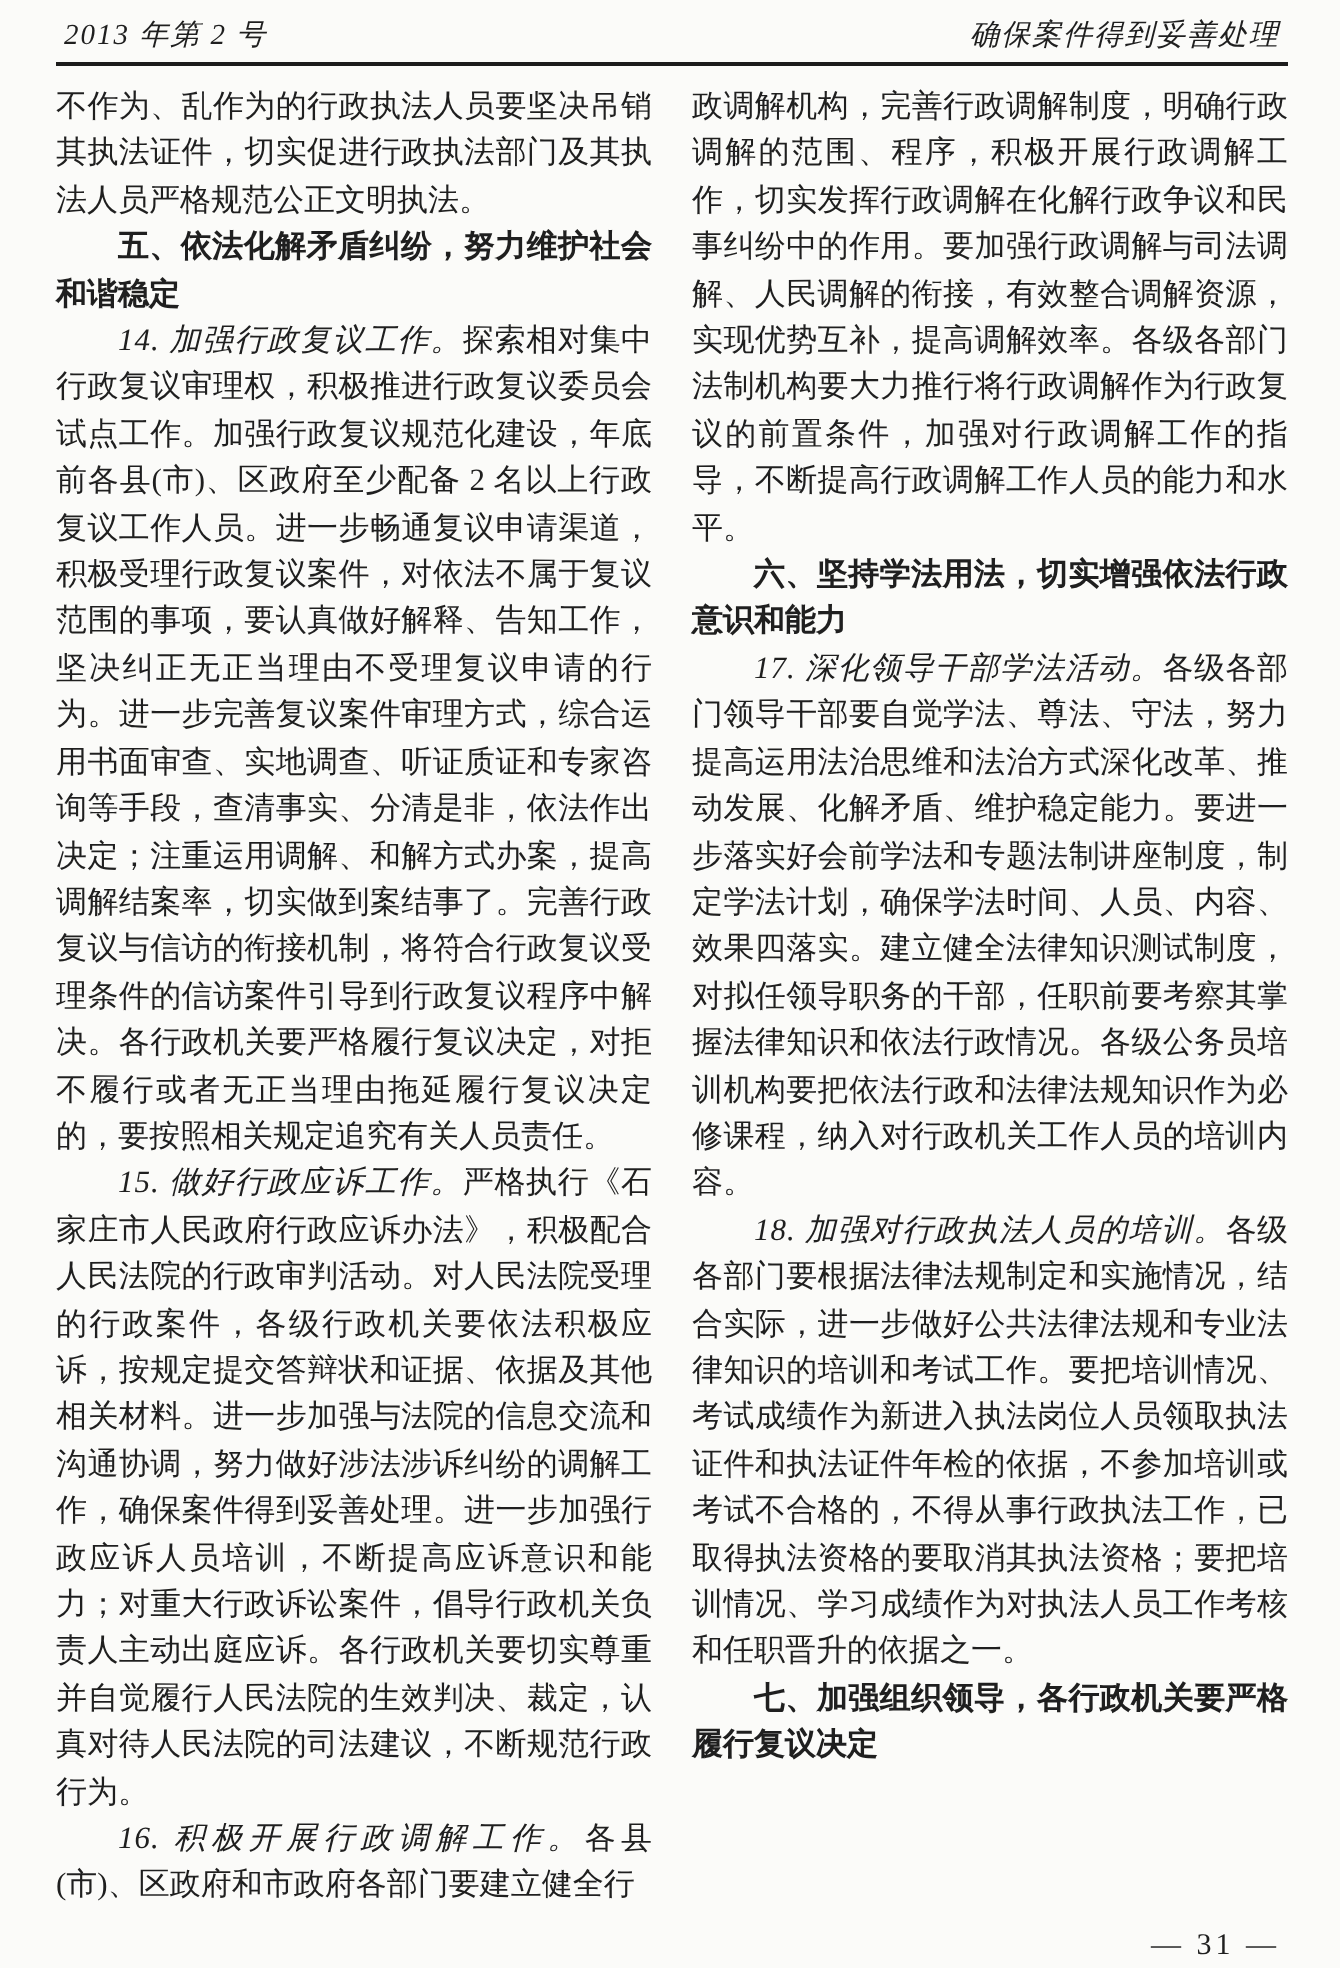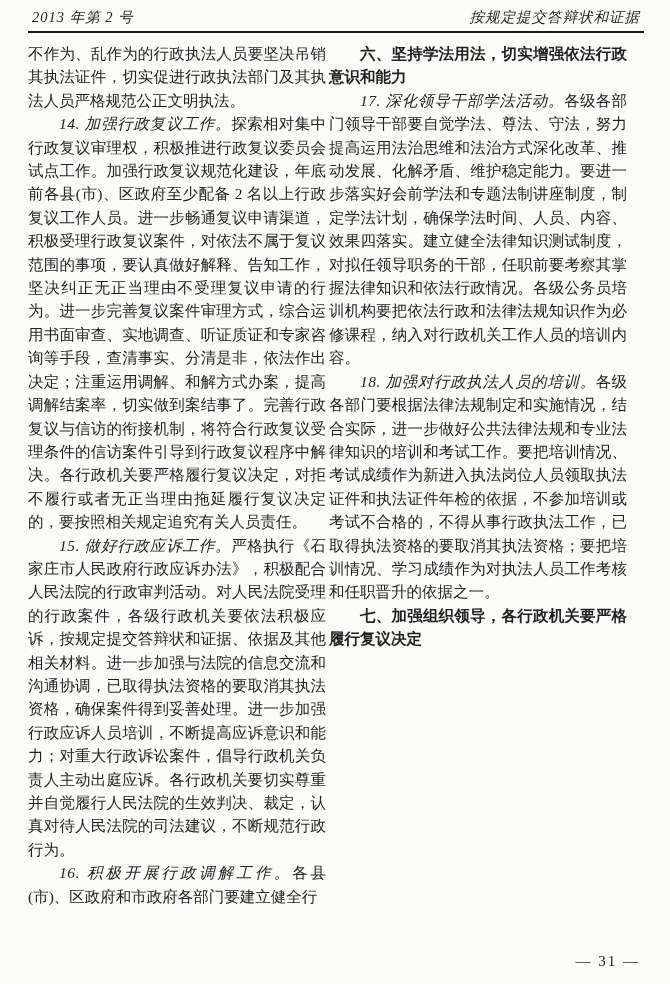--- a/index.html
+++ b/index.html
@@ -31,21 +31,21 @@
     letter-spacing: 1px;
     padding: 0 4px;
   }
   .rule {
     border-bottom: 2px solid #1c1c1c;
     margin-top: 4px;
   }
   
   .columns {
     display: flex;
-    gap: 3px;
+    gap: 20px;
     margin-top: 9px;
   }
   .col {
     width: 298px;
     font-size: 15.5px;
     line-height: 23.4px;
     text-align: justify;
   }
   .col p {
     margin: 0;
@@ -61,45 +61,47 @@
     font-style: italic;
     letter-spacing: 0.5px;
   }
   .normal {
     font-style: normal;
   }
   
   .footer {
     position: absolute;
     right: 30px;
-    bottom: 14px;
+    bottom: 2px;
     font-size: 15px;
     letter-spacing: 2px;
   }
 </style>
 </head>
 <body>
 
 <div class="sheet">
 
   <div class="header">
     <span>2013 年第 2 号</span>
-    <span>按规定提交答辩状和证据</span>
+    <span>确保案件得到妥善处理</span>
   </div>
 
   <div class="rule"></div>
 
   <div class="columns">
     <div class="col">
         <p class="body"><span class="normal">不作为、乱作为的行政执法人员要坚决吊销其执法证件，切实促进行政执法部门及其执法人员严格规范公正文明执法。</span></p>
+        <p class="section indent"><span class="normal">五、依法化解矛盾纠纷，努力维护社会和谐稳定</span></p>
         <p class="item indent"><span class="kai">14. 加强行政复议工作。</span><span class="normal">探索相对集中行政复议审理权，积极推进行政复议委员会试点工作。加强行政复议规范化建设，年底前各县(市)、区政府至少配备 2 名以上行政复议工作人员。进一步畅通复议申请渠道，积极受理行政复议案件，对依法不属于复议范围的事项，要认真做好解释、告知工作，坚决纠正无正当理由不受理复议申请的行为。进一步完善复议案件审理方式，综合运用书面审查、实地调查、听证质证和专家咨询等手段，查清事实、分清是非，依法作出决定；注重运用调解、和解方式办案，提高调解结案率，切实做到案结事了。完善行政复议与信访的衔接机制，将符合行政复议受理条件的信访案件引导到行政复议程序中解决。各行政机关要严格履行复议决定，对拒不履行或者无正当理由拖延履行复议决定的，要按照相关规定追究有关人员责任。</span></p>
-        <p class="item indent"><span class="kai">15. 做好行政应诉工作。</span><span class="normal">严格执行《石家庄市人民政府行政应诉办法》，积极配合人民法院的行政审判活动。对人民法院受理的行政案件，各级行政机关要依法积极应诉，按规定提交答辩状和证据、依据及其他相关材料。进一步加强与法院的信息交流和沟通协调，已取得执法资格的要取消其执法资格，确保案件得到妥善处理。进一步加强行政应诉人员培训，不断提高应诉意识和能力；对重大行政诉讼案件，倡导行政机关负责人主动出庭应诉。各行政机关要切实尊重并自觉履行人民法院的生效判决、裁定，认真对待人民法院的司法建议，不断规范行政行为。</span></p>
+        <p class="item indent"><span class="kai">15. 做好行政应诉工作。</span><span class="normal">严格执行《石家庄市人民政府行政应诉办法》，积极配合人民法院的行政审判活动。对人民法院受理的行政案件，各级行政机关要依法积极应诉，按规定提交答辩状和证据、依据及其他相关材料。进一步加强与法院的信息交流和沟通协调，努力做好涉法涉诉纠纷的调解工作，确保案件得到妥善处理。进一步加强行政应诉人员培训，不断提高应诉意识和能力；对重大行政诉讼案件，倡导行政机关负责人主动出庭应诉。各行政机关要切实尊重并自觉履行人民法院的生效判决、裁定，认真对待人民法院的司法建议，不断规范行政行为。</span></p>
         <p class="item indent"><span class="kai">16. 积极开展行政调解工作。</span><span class="normal">各县(市)、区政府和市政府各部门要建立健全行</span></p>
       </div>
     <div class="col">
+        <p class="body"><span class="normal">政调解机构，完善行政调解制度，明确行政调解的范围、程序，积极开展行政调解工作，切实发挥行政调解在化解行政争议和民事纠纷中的作用。要加强行政调解与司法调解、人民调解的衔接，有效整合调解资源，实现优势互补，提高调解效率。各级各部门法制机构要大力推行将行政调解作为行政复议的前置条件，加强对行政调解工作的指导，不断提高行政调解工作人员的能力和水平。</span></p>
         <p class="section indent"><span class="normal">六、坚持学法用法，切实增强依法行政意识和能力</span></p>
         <p class="item indent"><span class="kai">17. 深化领导干部学法活动。</span><span class="normal">各级各部门领导干部要自觉学法、尊法、守法，努力提高运用法治思维和法治方式深化改革、推动发展、化解矛盾、维护稳定能力。要进一步落实好会前学法和专题法制讲座制度，制定学法计划，确保学法时间、人员、内容、效果四落实。建立健全法律知识测试制度，对拟任领导职务的干部，任职前要考察其掌握法律知识和依法行政情况。各级公务员培训机构要把依法行政和法律法规知识作为必修课程，纳入对行政机关工作人员的培训内容。</span></p>
         <p class="item indent"><span class="kai">18. 加强对行政执法人员的培训。</span><span class="normal">各级各部门要根据法律法规制定和实施情况，结合实际，进一步做好公共法律法规和专业法律知识的培训和考试工作。要把培训情况、考试成绩作为新进入执法岗位人员领取执法证件和执法证件年检的依据，不参加培训或考试不合格的，不得从事行政执法工作，已取得执法资格的要取消其执法资格；要把培训情况、学习成绩作为对执法人员工作考核和任职晋升的依据之一。</span></p>
         <p class="section indent"><span class="normal">七、加强组织领导，各行政机关要严格履行复议决定</span></p>
       </div>
   </div>
 
   <div class="footer">— 31 —</div>
 
 </div>

